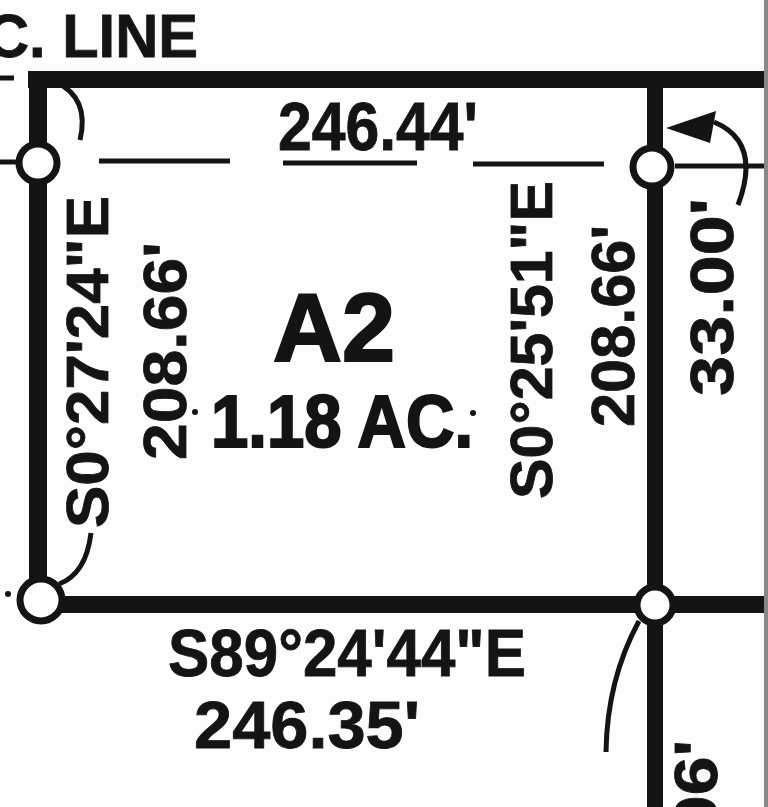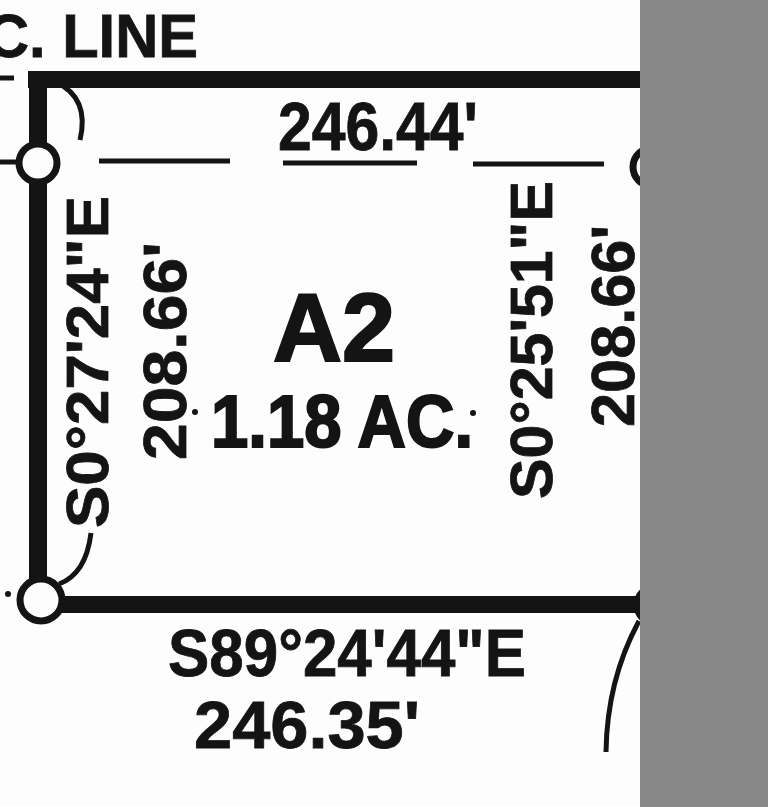--- a/index.html
+++ b/index.html
@@ -2,21 +2,21 @@
 <html style="--background: #fdfdfd; --ink: #141414;"><head>
 <meta charset="utf-8">
 <style>
   :root{
     --ink:#141414;
     --background:#fdfdfd;
   }
   html,body{margin:0;padding:0;background:#888;}
   .plat-canvas{
     position:relative;
-    width:640px;height:807px;
+    width:764px;height:807px;
     background:var(--background);
     overflow:hidden;
     font-family:"Liberation Sans", sans-serif;
   }
   svg{display:block;}
   .ink-line{stroke:var(--ink);fill:none;}
   .ink-fill{fill:var(--ink);stroke:none;}
   .monument{fill:var(--background);stroke:var(--ink);stroke-width:7;}
   text{
     font-family:"Liberation Sans", sans-serif;

